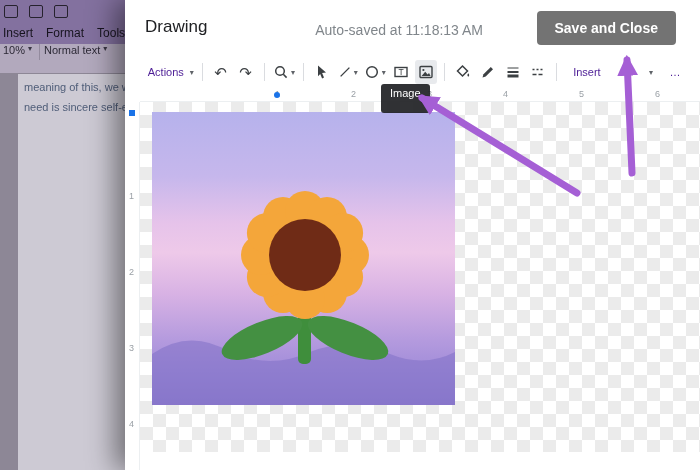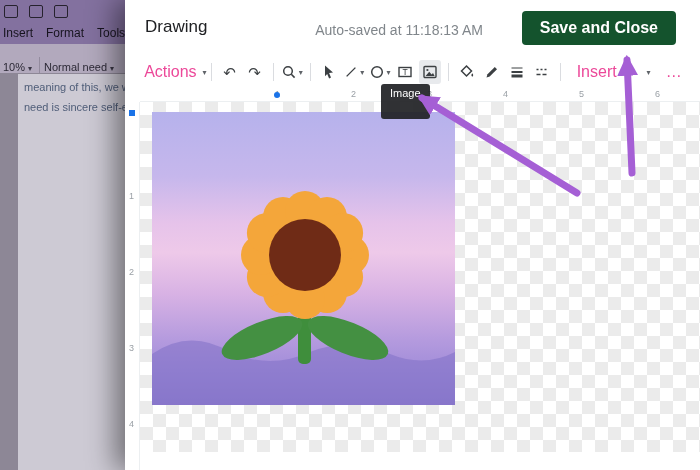--- a/index.html
+++ b/index.html
@@ -6,48 +6,48 @@
   html,body { width:700px; height:470px; }
   body { font-family:"Liberation Sans", sans-serif; background:#fff; }
   .screen { position:relative; width:700px; height:470px; overflow:hidden; background:#fff; }
 
   
   .docs-bg { position:absolute; left:0; top:0; width:125px; height:470px; background:#8d8796; }
   .docs-topbar { position:absolute; left:0; top:0; width:125px; height:44px; background:#83719f; }
   .docs-topbar .mini-icons { position:absolute; left:4px; top:5px; display:flex; gap:11px; }
   .mini-icon { width:14px; height:13px; border:1.5px solid #26222e; border-radius:2px; }
   .docs-menu { position:absolute; left:3px; top:26px; display:flex; gap:13px; font-size:12px; color:#17141f; white-space:nowrap; }
-  .docs-toolbar { position:absolute; left:0; top:44px; width:128px; height:30px; background:#b2a9bd; border-bottom:1px solid #8d8796; display:flex; align-items:flex-end; font-size:11px; color:#2c2936; white-space:nowrap; }
+  .docs-toolbar { position:absolute; left:0; top:44px; width:128px; height:30px; background:#b2a9bd; border-bottom:1px solid #8d8796; display:flex; align-items:flex-start; font-size:11px; color:#2c2936; white-space:nowrap; }
   .docs-toolbar .caret { font-size:8px; color:#3a3644; margin:0 3px; }
   .docs-toolbar .tsep { width:1px; height:16px; background:#938b9e; margin:0 4px; }
   .docs-page { position:absolute; left:18px; top:74px; width:107px; height:396px; background:#cdcad4; overflow:hidden; }
   .doc-line { font-size:11px; color:#4f5d78; white-space:nowrap; margin:4px 0 8px 6px; }
   .doc-line:first-child { margin-top:7px; }
 
   
   .dialog { position:absolute; left:125px; top:0; width:575px; height:470px; background:#fff; box-shadow:-10px 0 26px rgba(0,0,0,0.45); }
   .dlg-header { position:absolute; left:0; top:0; right:0; height:56px; background:#fff; }
   .dlg-title { position:absolute; left:20px; top:17px; font-size:17px; color:#202124; }
   .autosave { position:absolute; left:50%; transform:translateX(-58%); top:22px; font-size:14px; color:#80868b; white-space:nowrap; }
-  .save-btn { position:absolute; right:24px; top:11px; height:34px; padding:0 18px; background:#14532d; color:#fff; border:none; border-radius:4px; font-size:16px; font-weight:bold; font-family:"Liberation Sans", sans-serif; cursor:pointer; }
+  .save-btn { position:absolute; right:24px; top:11px; height:34px; padding:0 18px; background:#737373; color:#fff; border:none; border-radius:4px; font-size:14px; font-weight:bold; font-family:"Liberation Sans", sans-serif; cursor:pointer; }
 
   
   .dlg-toolbar { position:absolute; left:0; top:56px; right:0; height:32px; display:flex; align-items:center; padding:0 14px 0 18px; gap:3px; color:#3c4043; }
   .tb-item { display:flex; align-items:center; justify-content:center; min-width:22px; height:24px; border-radius:3px; padding:0 2px; }
-  .tb-text { font-size:16px; color:#ec4899; padding:0 4px; }
+  .tb-text { font-size:11px; color:#4c1d95; padding:0 4px; }
   .tb-caret { font-size:8px; color:#5f6368; margin-left:2px; }
   .tb-sep { width:1px; height:18px; background:#dadce0; margin:0 4px; }
   .tb-glyph { font-size:15px; line-height:1; color:#3c4043; }
   .tb-item svg { display:block; }
   .tb-hover { background:#e8eaed; }
   .tb-spacer { flex:1; }
   .font-select { width:72px; justify-content:space-between; padding:0 5px; }
 
   
-  .tooltip { position:absolute; left:256px; top:84px; background:rgba(32,33,36,0.92); color:#fff; font-size:11px; padding:3px 9px 20px; border-radius:3px; z-index:6; white-space:nowrap; }
+  .tooltip { position:absolute; left:256px; top:84px; background:rgba(32,33,36,0.92); color:#fff; font-size:11px; padding:3px 9px 14px; border-radius:3px; z-index:6; white-space:nowrap; }
 
   
   .hruler { position:absolute; left:15px; top:88px; right:0; height:14px; background:#fff; border-bottom:1px solid #eceff1; }
   .hruler .num { position:absolute; top:1px; font-size:9px; color:#9aa0a6; }
   .vruler { position:absolute; left:0; top:102px; width:15px; bottom:0; background:#fff; border-right:1px solid #eceff1; }
   .vruler .num { position:absolute; left:4px; font-size:9px; color:#9aa0a6; }
   .ruler-corner { position:absolute; left:0; top:88px; width:15px; height:14px; background:#fff; }
   .hmarker { position:absolute; width:6px; height:6px; border-radius:50%; background:#1a73e8; top:4px; }
   .vmarker { position:absolute; width:6px; height:6px; background:#1a73e8; left:4px; }
 
@@ -87,21 +87,21 @@
       <div class="docs-menu">
         <span>Insert</span>
         <span>Format</span>
         <span>Tools</span>
       </div>
     </div>
     <div class="docs-toolbar">
       <span style="margin-left:3px">10%</span>
       <span class="caret">▾</span>
       <span class="tsep"></span>
-      <span>Normal need</span>
+      <span>Normal text</span>
       <span class="caret">▾</span>
     </div>
     <div class="docs-page">
       <div class="doc-line">meaning of this, we wou</div>
       <div class="doc-line">need is sincere self-exam</div>
     </div>
   </div>
 
   <div class="dialog">
 

